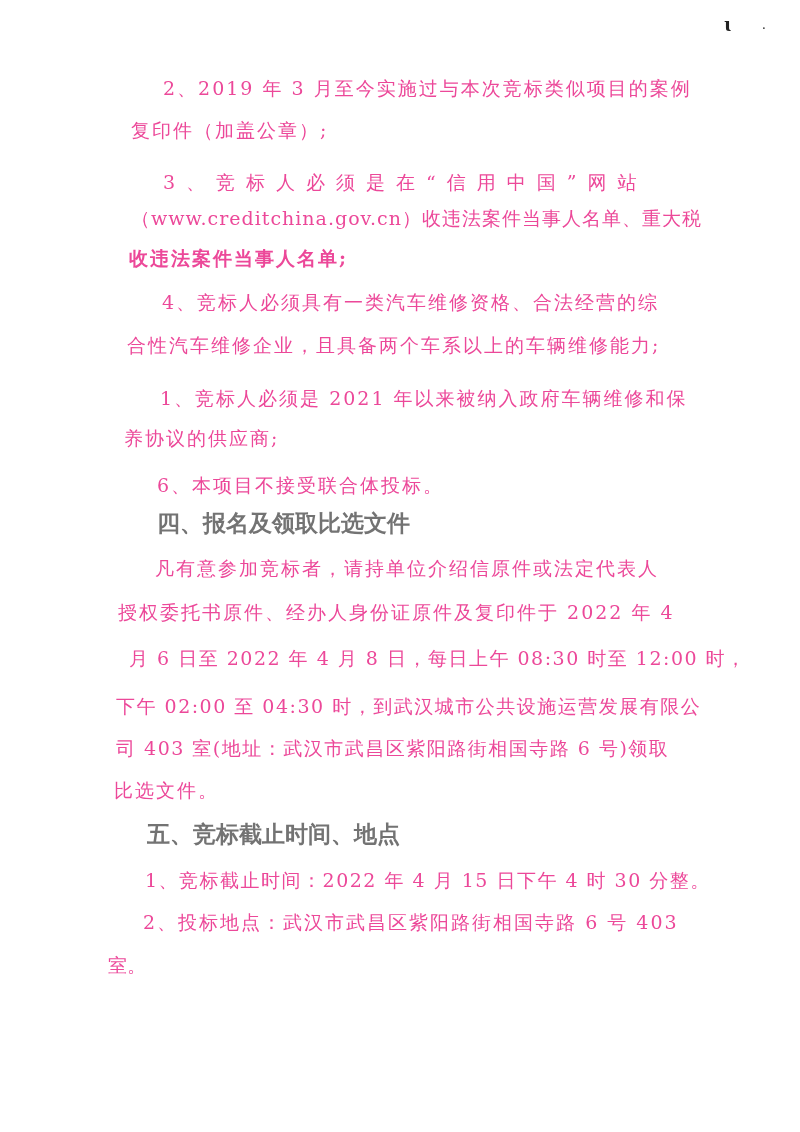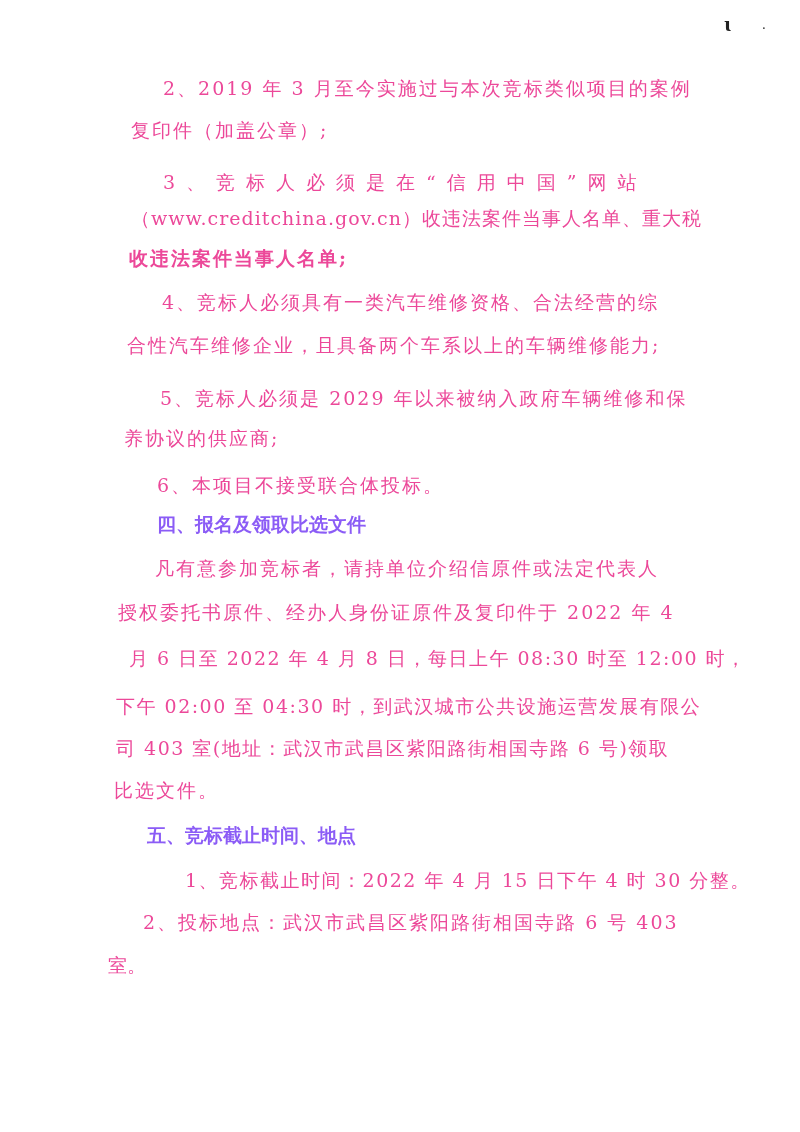--- a/index.html
+++ b/index.html
@@ -5,55 +5,55 @@
     html, body { margin: 0; padding: 0; }
     body {
       width: 800px; height: 1132px; background: #ffffff; position: relative; overflow: hidden;
       font-family: "DejaVu Serif", "Liberation Serif", serif; color: #1a1a1a;
     }
     .mark { position: absolute; color: #222; }
     .line {
       position: absolute; white-space: nowrap; font-size: 19px; line-height: 28px;
       color: #ec4899;
     }
-    .heading { font-family: Liberation Serif, serif; font-weight: bold; font-size: 19px; color: #8b5cf6; }
+    .heading { font-family: Liberation Mono, monospace; font-weight: bold; font-size: 23px; color: #737373; }
     .spread { letter-spacing: 11px; }
     .wide { letter-spacing: 2px; }
   </style>
 </head>
 <body>
 
 <span class="mark" style="left:724px; top:14px; font-size:18px; font-weight:bold;">ɩ</span>
 <span class="mark" style="left:762px; top:22px; font-size:12px;">·</span>
 
 <div>
   <div class="line wide" style="left:163px; top:74px;">2、2019 年 3 月至今实施过与本次竞标类似项目的案例</div>
   <div class="line wide" style="left:131px; top:116px;">复印件（加盖公章）;</div>
 
   <div class="line spread" style="left:163px; top:168px;text-align:center;">3、竞标人必须是在“信用中国”网站</div>
   <div class="line" style="left:131px; top:204px; letter-spacing:1px;">（www.creditchina.gov.cn）收违法案件当事人名单、重大税</div>
   <div class="line wide" style="left:129px; top:244px;font-weight:bold;">收违法案件当事人名单;</div>
 
   <div class="line wide" style="left:162px; top:288px;">4、竞标人必须具有一类汽车维修资格、合法经营的综</div>
   <div class="line wide" style="left:127px; top:331px;">合性汽车维修企业，且具备两个车系以上的车辆维修能力;</div>
 
-  <div class="line wide" style="left:160px; top:384px;">5、竞标人必须是 2029 年以来被纳入政府车辆维修和保</div>
+  <div class="line wide" style="left:160px; top:384px;">1、竞标人必须是 2021 年以来被纳入政府车辆维修和保</div>
   <div class="line wide" style="left:124px; top:424px;">养协议的供应商;</div>
 
   <div class="line wide" style="left:157px; top:471px;">6、本项目不接受联合体投标。</div>
 </div>
 
 <div>
   <div class="line heading" style="left:157px; top:511px;">四、报名及领取比选文件</div>
   <div class="line wide" style="left:155px; top:554px;">凡有意参加竞标者，请持单位介绍信原件或法定代表人</div>
   <div class="line wide" style="left:118px; top:598px;">授权委托书原件、经办人身份证原件及复印件于 2022 年 4</div>
   <div class="line" style="left:116px; top:644px; letter-spacing:1.5px;margin-left:13px;">月 6 日至 2022 年 4 月 8 日，每日上午 08:30 时至 12:00 时，</div>
   <div class="line" style="left:116px; top:692px; letter-spacing:1.5px;">下午 02:00 至 04:30 时，到武汉城市公共设施运营发展有限公</div>
   <div class="line" style="left:116px; top:734px; letter-spacing:1.5px;">司 403 室(地址：武汉市武昌区紫阳路街相国寺路 6 号)领取</div>
   <div class="line wide" style="left:114px; top:776px;">比选文件。</div>
 </div>
 
 <div>
   <div class="line heading" style="left:147px; top:822px;">五、竞标截止时间、地点</div>
-  <div class="line" style="left:145px; top:866px; letter-spacing:1.5px;margin-left:40px;">1、竞标截止时间：2022 年 4 月 15 日下午 4 时 30 分整。</div>
+  <div class="line" style="left:145px; top:866px; letter-spacing:1.5px;">1、竞标截止时间：2022 年 4 月 15 日下午 4 时 30 分整。</div>
   <div class="line wide" style="left:143px; top:908px;">2、投标地点：武汉市武昌区紫阳路街相国寺路 6 号 403</div>
   <div class="line" style="left:108px; top:951px;">室。</div>
 </div>
 
 </body></html>

